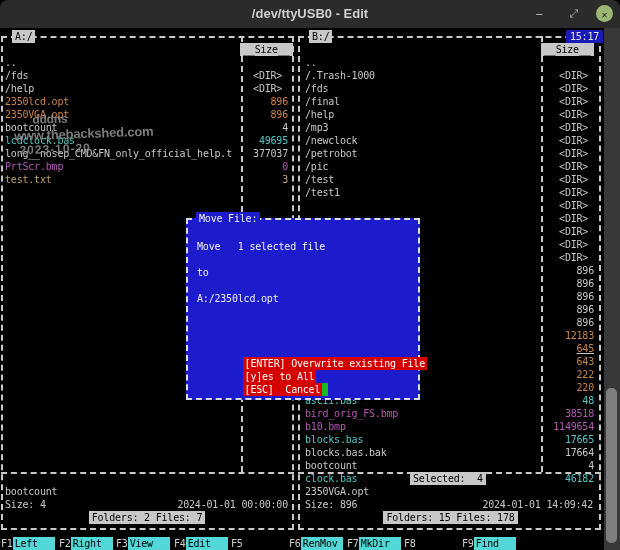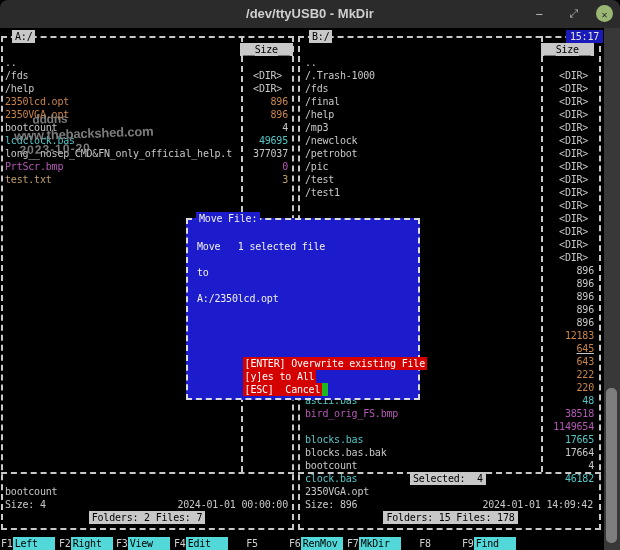--- a/index.html
+++ b/index.html
@@ -42,41 +42,41 @@
   .dialog{position:absolute;left:186px;top:190px;width:234px;height:182px;background:#1c1ccd;
           border:2px dashed #dcdcdc;box-sizing:border-box;z-index:10;}
   .dialog .dtitle{position:absolute;left:8px;top:-8px;background:#1c1ccd;color:#f0f0f0;
           padding:0 3px;white-space:pre;}
   .dline{position:absolute;left:9px;height:13px;color:#f0f0f0;white-space:pre;}
   .dact{position:absolute;left:8px;height:13px;white-space:pre;}
   .dact .bar{display:inline-block;background:#d40000;color:#fff;height:13px;padding:0 2px;}
   .cursor{display:inline-block;width:6px;height:13px;background:#1db81d;vertical-align:top;}
   
   .fkey{position:absolute;top:0;height:13px;display:flex;}
-  .fk-key{color:#d0d0d0;white-space:pre;text-align:center;}
+  .fk-key{color:#d0d0d0;white-space:pre;}
   .fk-label{background:#52d8d8;color:#000;width:40px;padding-left:2px;white-space:pre;}
   
   .watermark{position:absolute;left:14px;top:84px;z-index:5;color:rgba(145,145,145,0.85);
           font-family:"Liberation Sans",sans-serif;font-weight:bold;transform:rotate(-2deg);}
   .watermark div{height:15px;}
   .wm1{font-size:12px;padding-left:19px;}
   .wm2{font-size:13px;}
   .wm3{font-size:12px;padding-left:5px;letter-spacing:1px;}
   
   .scrollbar{position:absolute;left:604px;top:28px;width:16px;height:522px;background:#383838;}
   .scrollbar .thumb{position:absolute;left:2px;top:360px;width:11px;height:155px;
           background:#7e7e7e;border-radius:5px;}
 </style>
 </head>
 <body>
 
 <div id="window">
 
   <div class="titlebar">
-    <span class="title">/dev/ttyUSB0 - MkDir</span>
+    <span class="title">/dev/ttyUSB0 - Edit</span>
     <span class="winbtn min"><span>−</span></span>
     <span class="winbtn restore"><span>⤢</span></span>
     <span class="winbtn close"><span>✕</span></span>
   </div>
 
   <div class="terminal">
 
     <div class="pbox" style="left:1px;top:8px;width:293px;height:494px;"></div>
     <div class="pbox" style="left:298px;top:8px;width:303px;height:494px;"></div>
 
@@ -333,20 +333,21 @@
         </div>
         <div class="frow r" style="top: 366px; left: 302px; width: 297px;">
           <span class="fname c-cyan">ascii.bas</span>
           <span class="fsize c-cyan">48</span>
         </div>
         <div class="frow r" style="top: 379px; left: 302px; width: 297px;">
           <span class="fname c-magenta">bird_orig_FS.bmp</span>
           <span class="fsize c-magenta">38518</span>
         </div>
         <div class="frow r" style="top: 392px; left: 302px; width: 297px;">
+          <span class="fname c-magenta">b10.bmp</span>
           <span class="fsize c-magenta">1149654</span>
         </div>
         <div class="frow r" style="top: 405px; left: 302px; width: 297px;">
           <span class="fname c-cyan">blocks.bas</span>
           <span class="fsize c-cyan">17665</span>
         </div>
         <div class="frow r" style="top: 418px; left: 302px; width: 297px;">
           <span class="fname c-white">blocks.bas.bak</span>
           <span class="fsize c-white">17664</span>
         </div>

